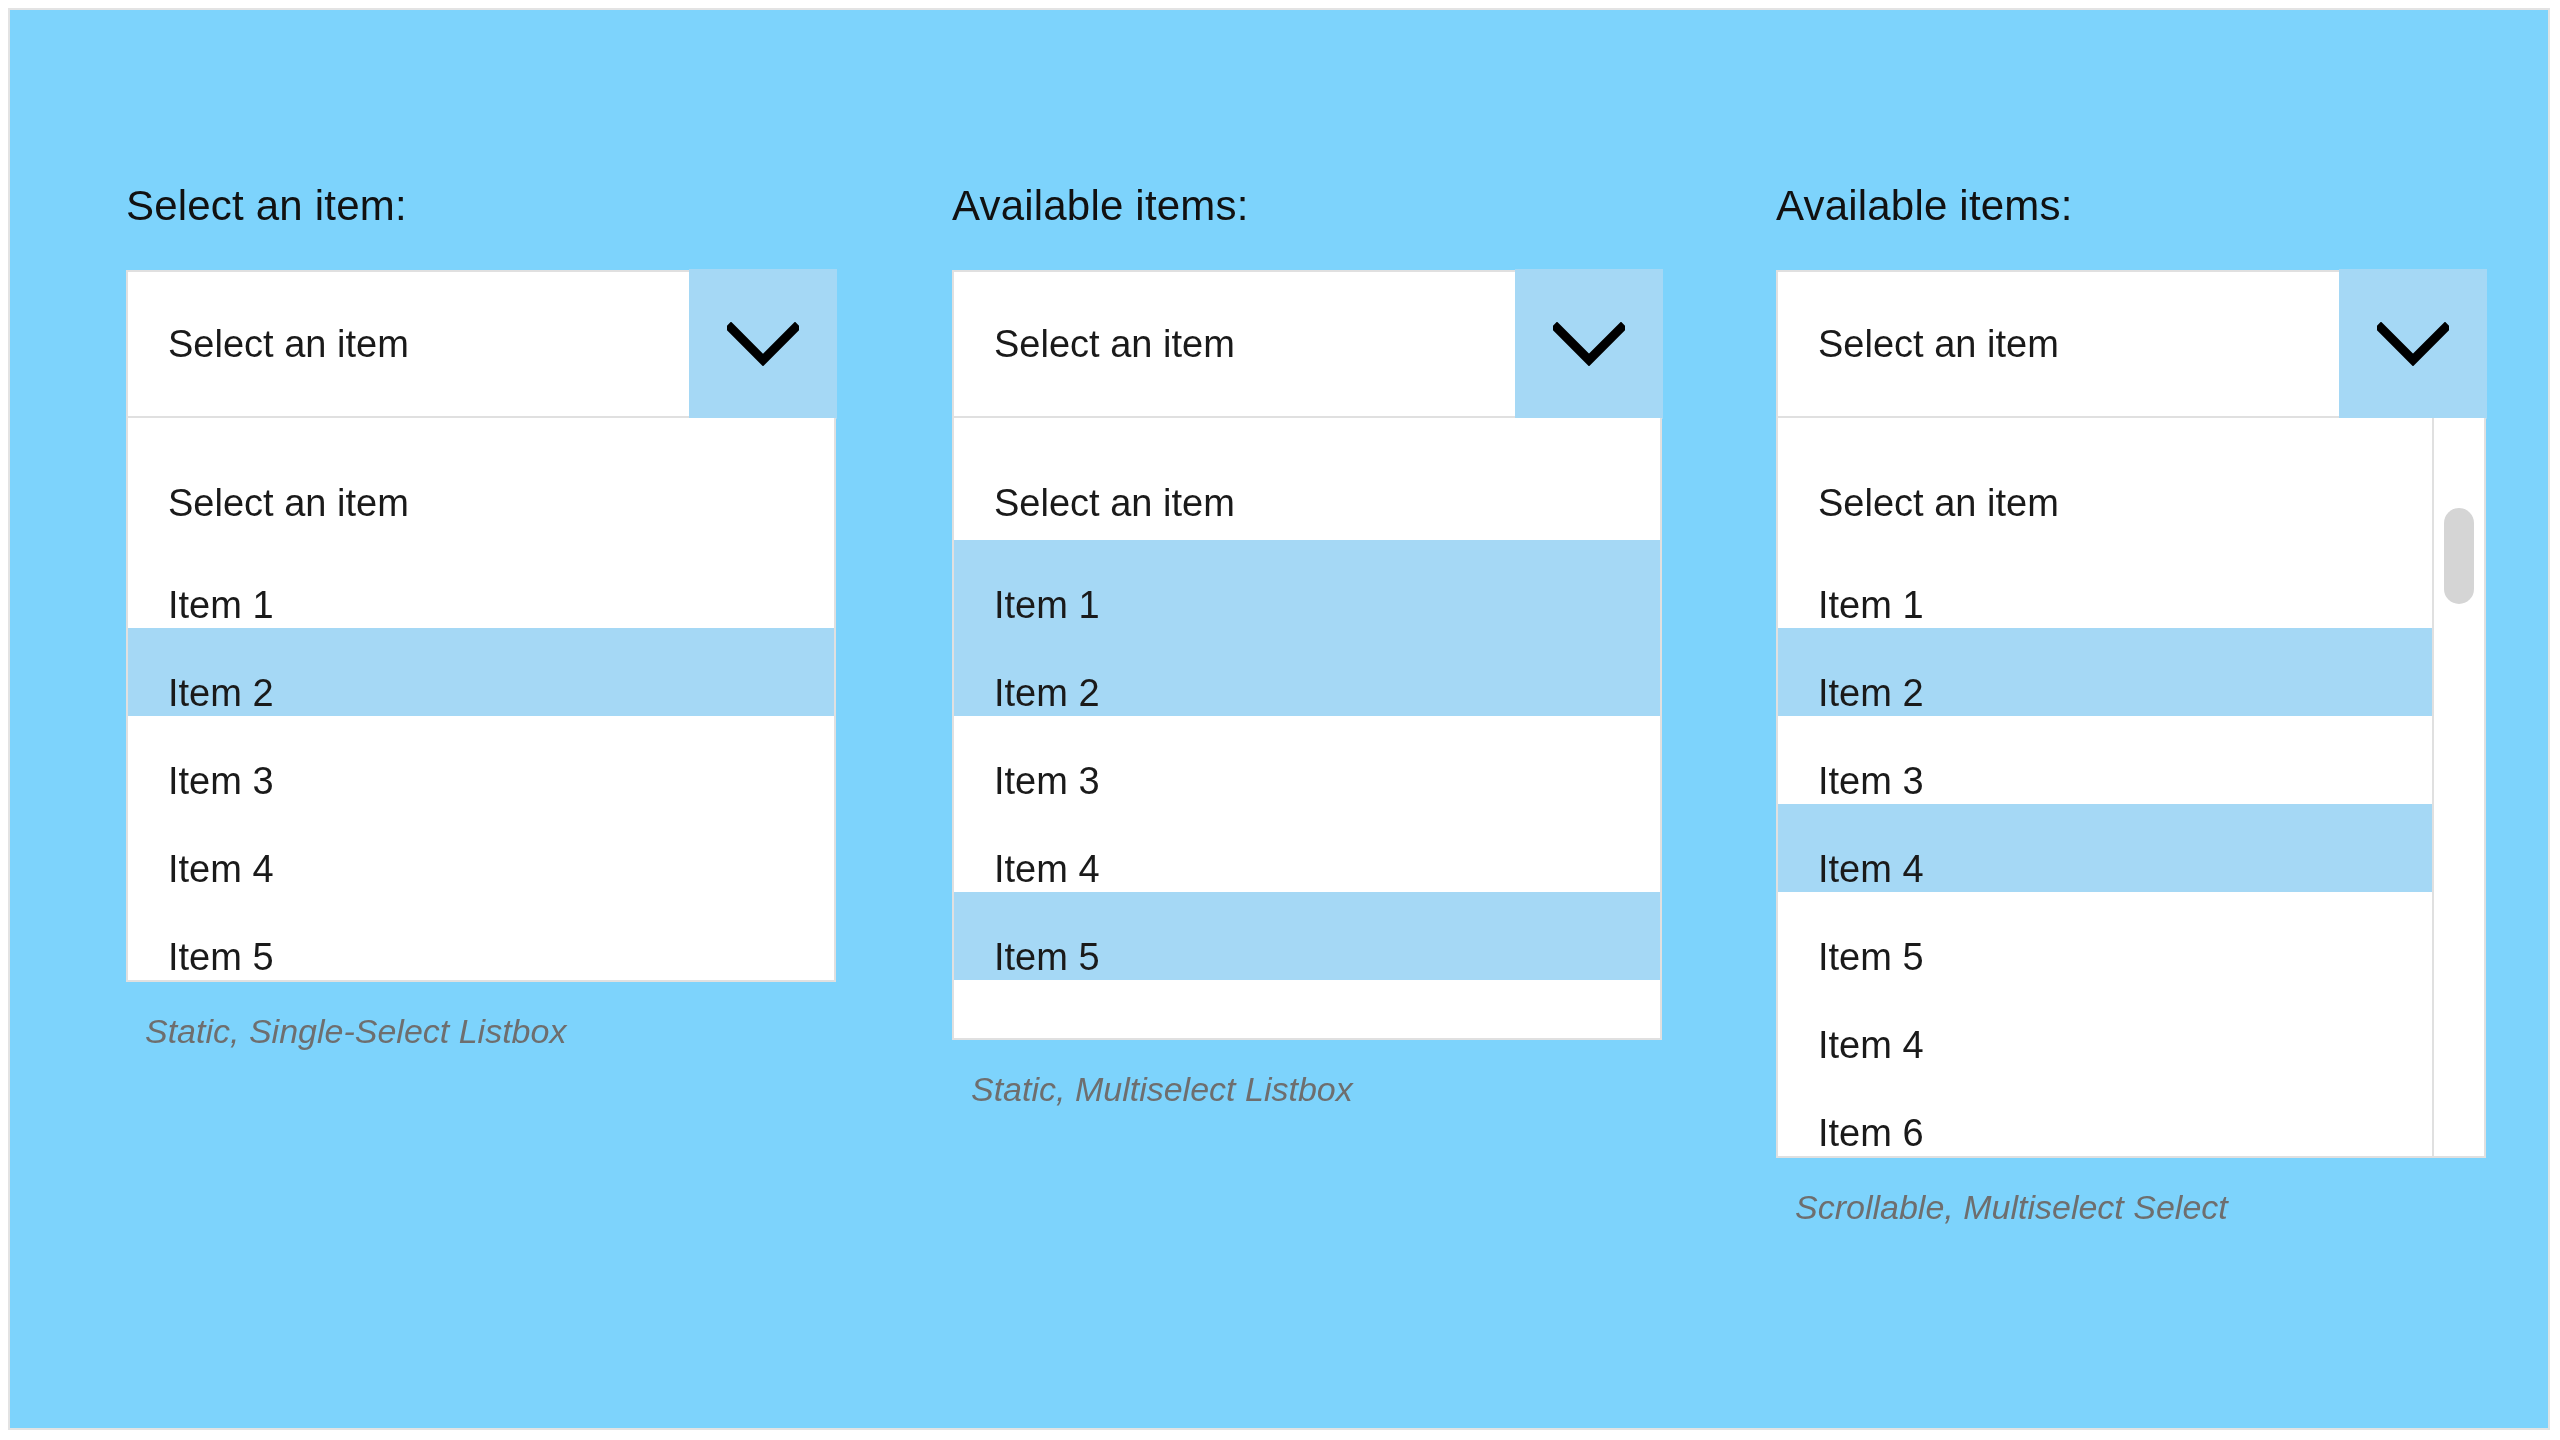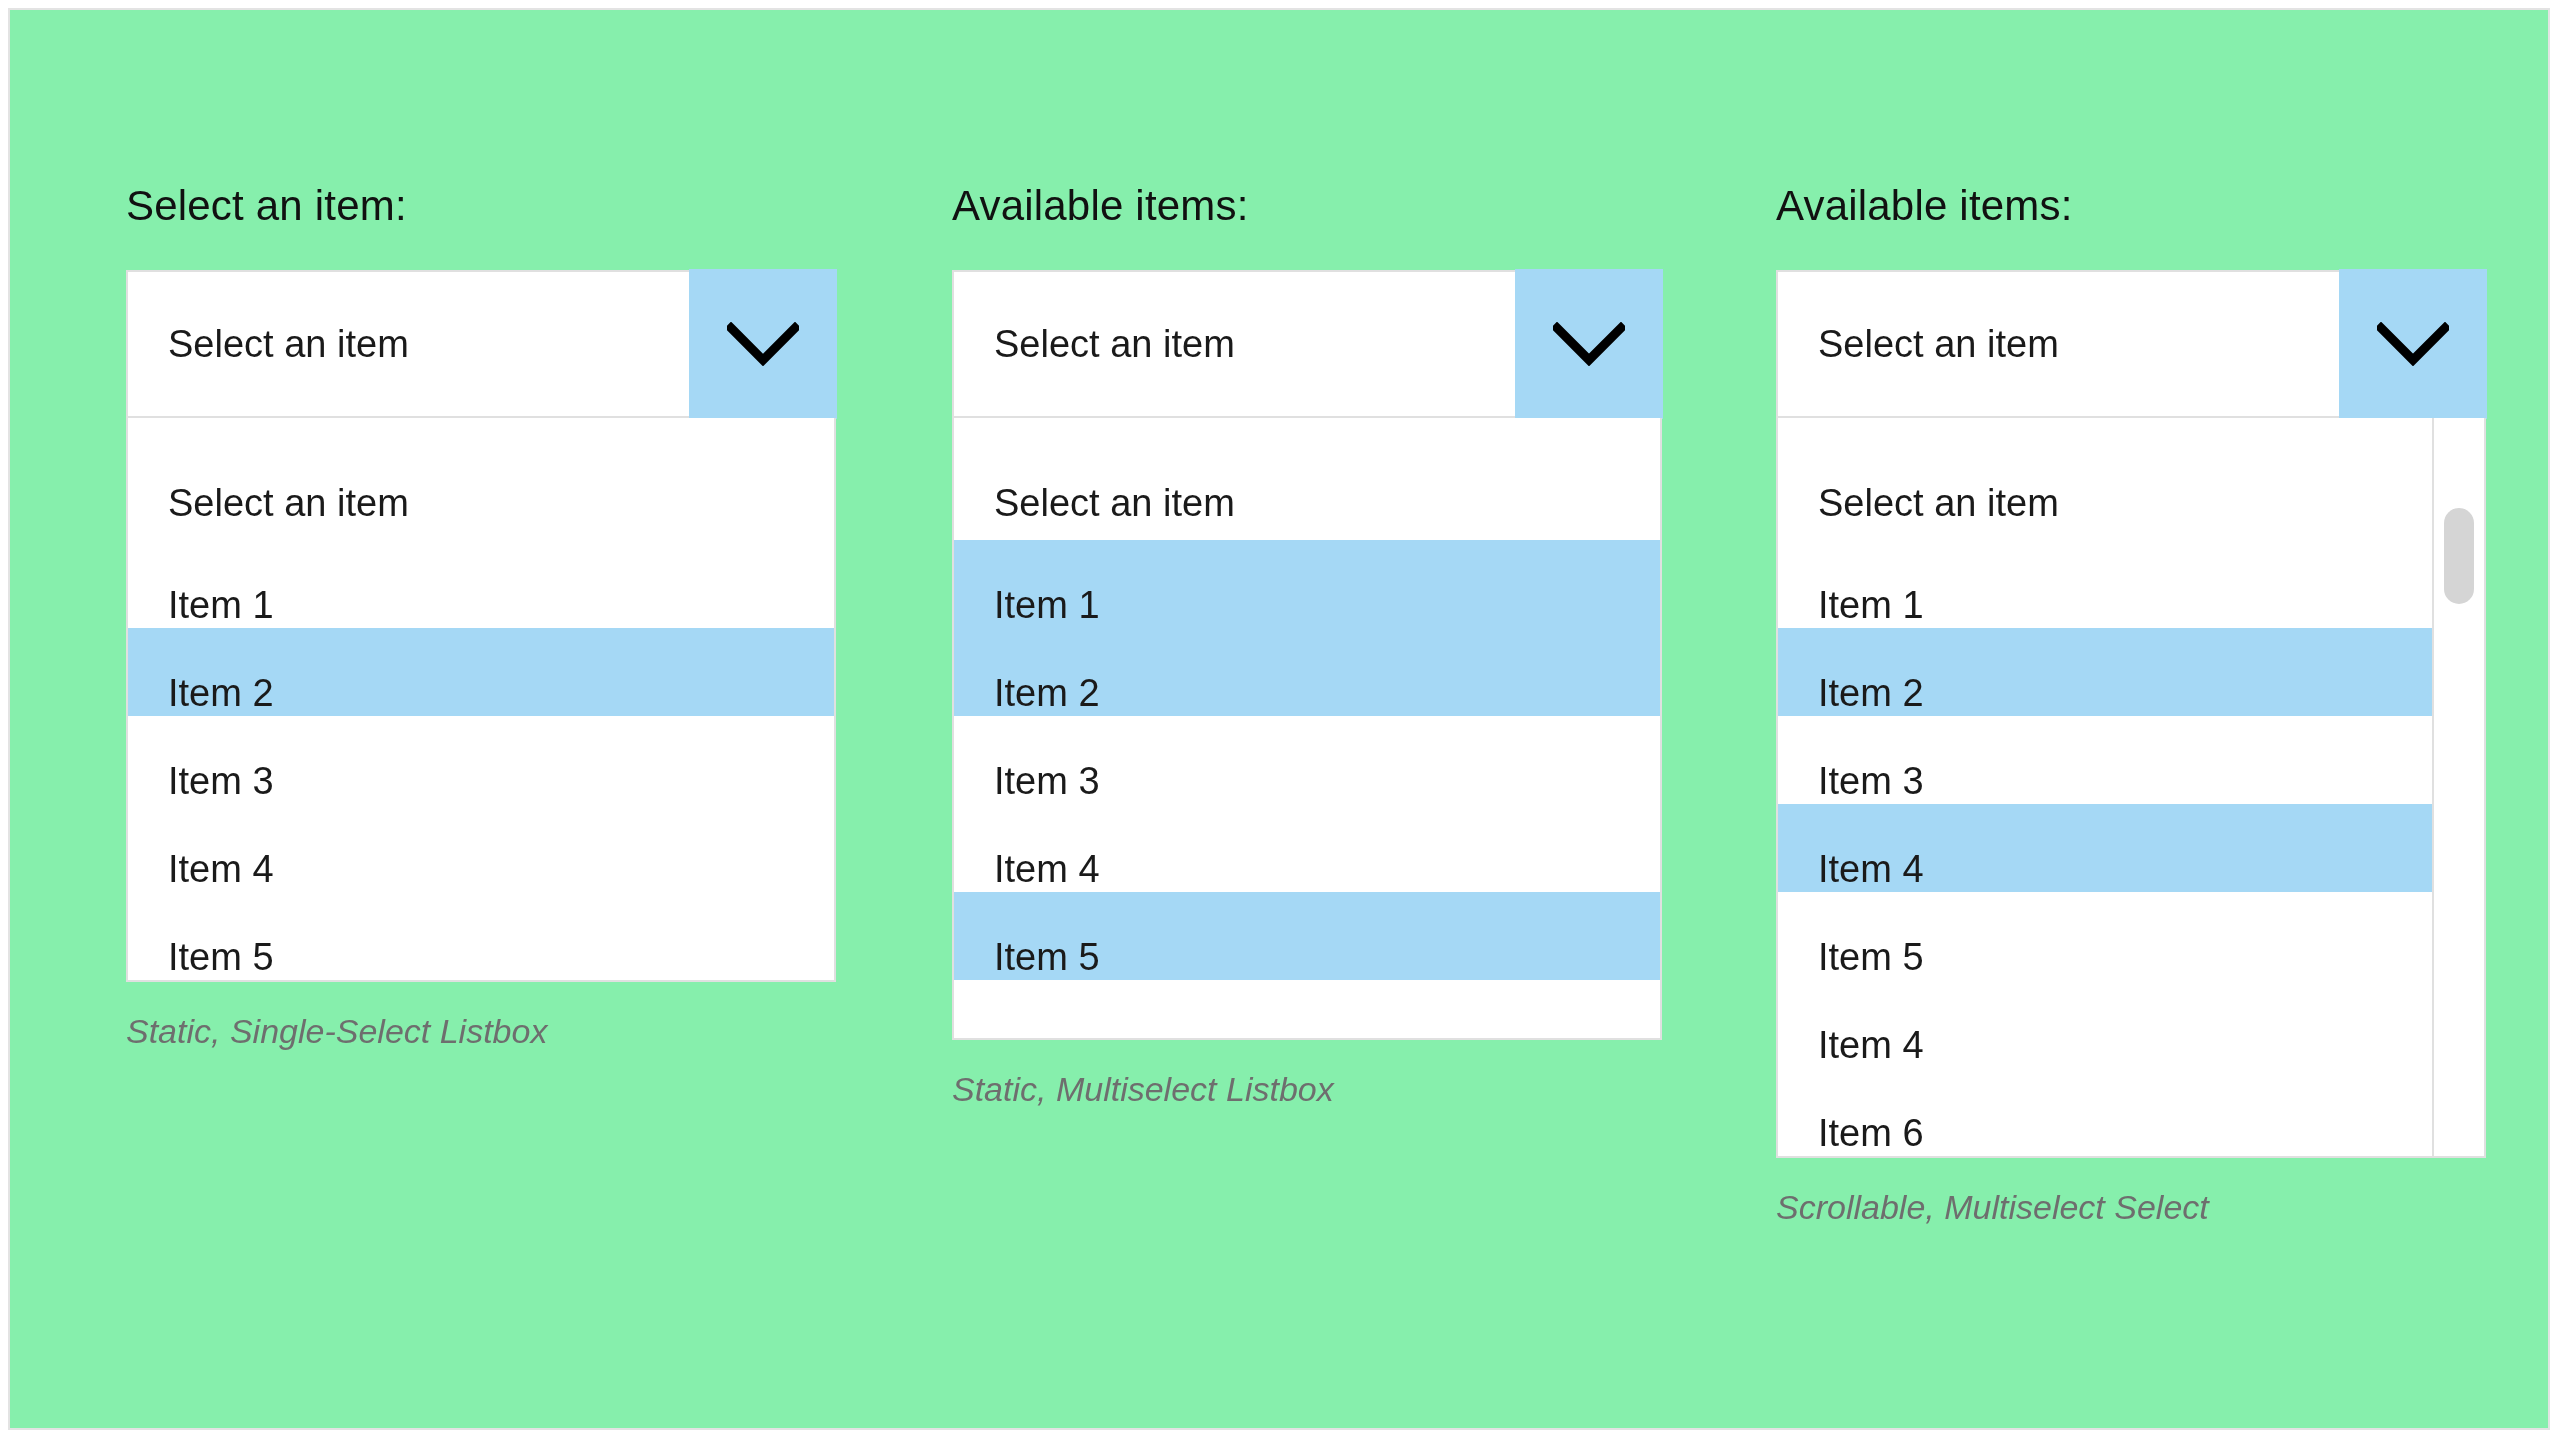--- a/index.html
+++ b/index.html
@@ -17,21 +17,21 @@
 
   
   .page-frame {
     position: absolute;
     left: 8px;
     top: 8px;
     width: 2542px;
     height: 1422px;
     box-sizing: border-box;
     border: 2px solid #e3e3e3;
-    background: #86efac;
+    background: #7dd3fc;
   }
 
   .columns {
     position: absolute;
     left: 0;
     top: 0;
     width: 100%;
     height: 100%;
   }
 
@@ -141,20 +141,21 @@
   }
 
   
   .caption {
     margin-top: 28px;
     font-size: 34px;
     line-height: 42px;
     font-style: italic;
     color: #6e6e6e;
     white-space: nowrap;
+    margin-left: 19px;
   }
 </style>
 </head>
 <body>
 
 <div class="page-frame">
   <div class="columns">
 
     <div class="column column--one">
       <div class="field-label">Select an item:</div>

